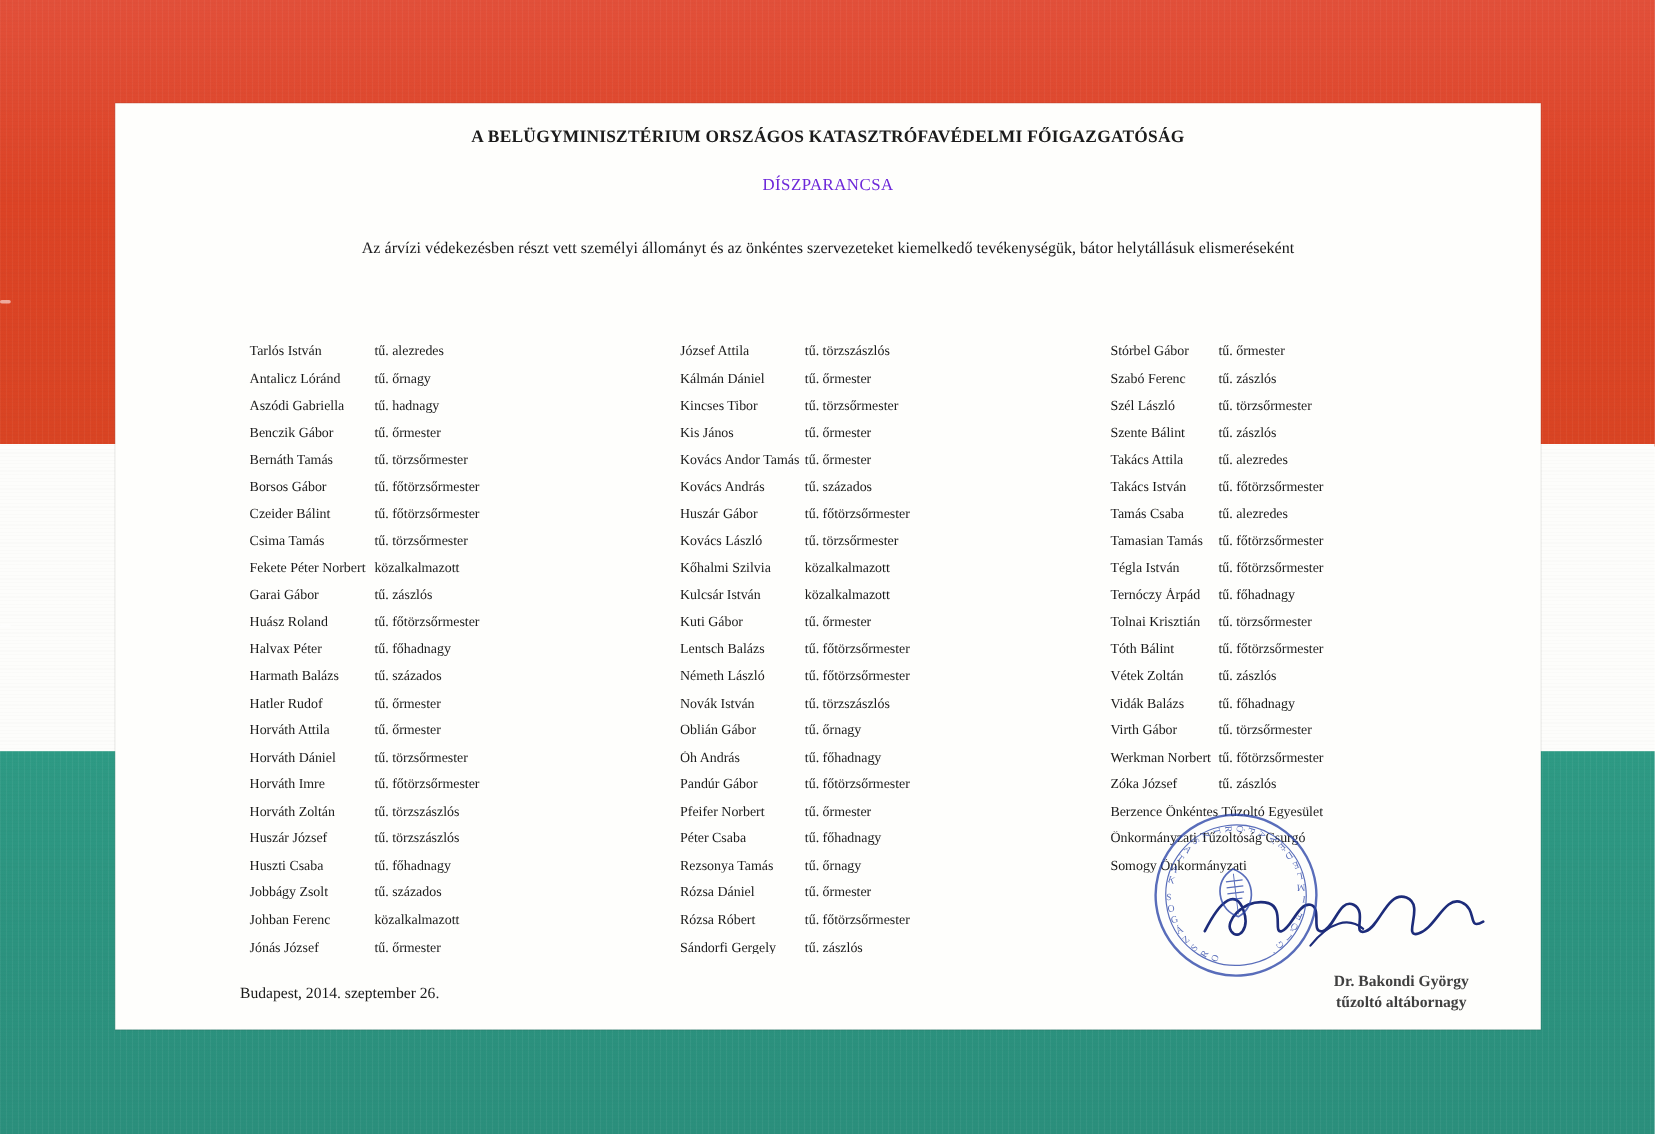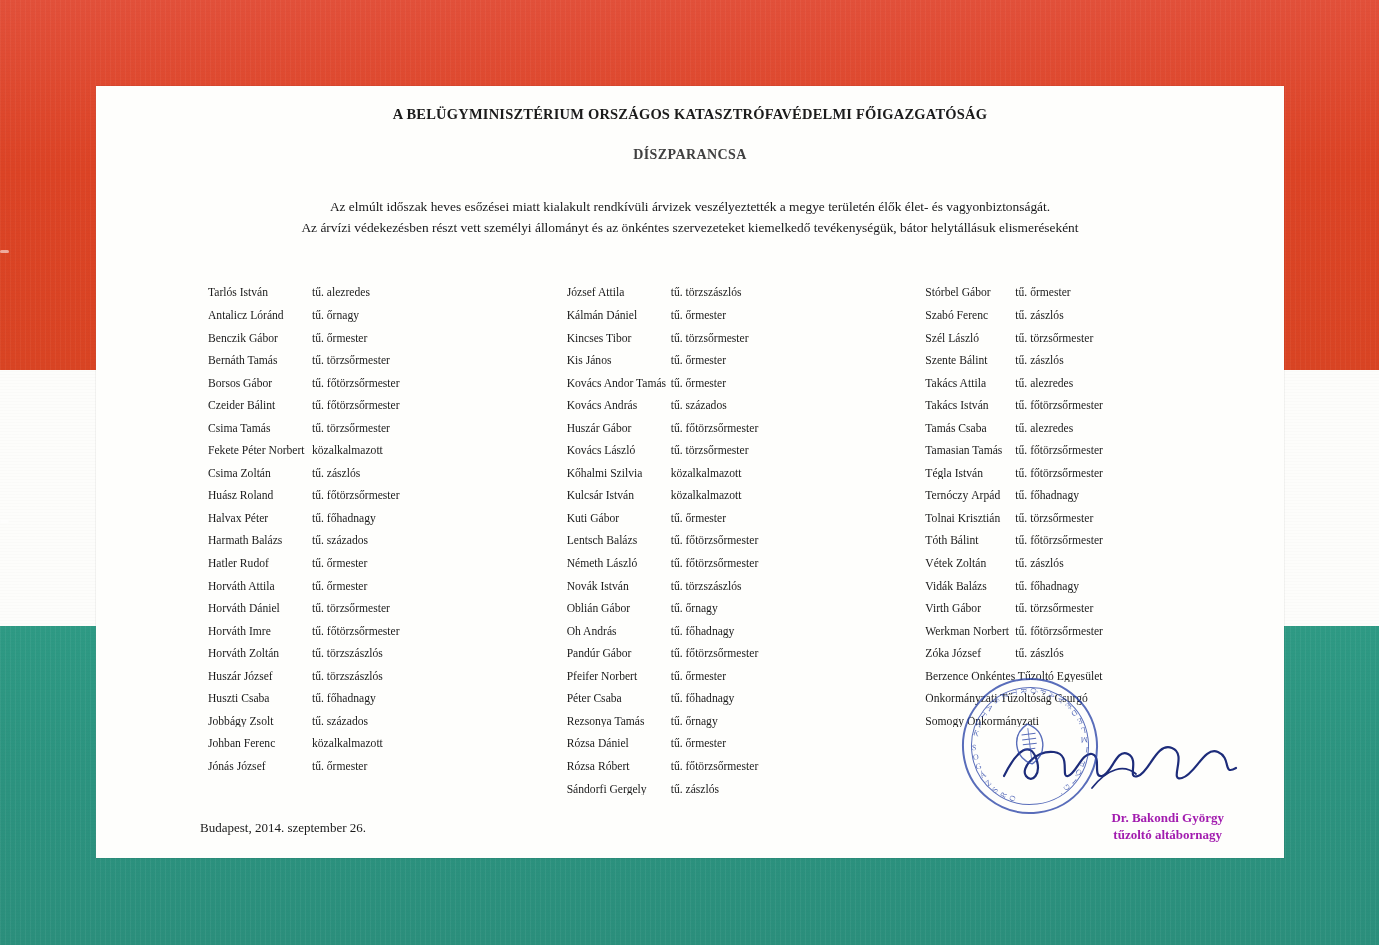--- a/index.html
+++ b/index.html
@@ -79,25 +79,25 @@
     padding-top: 18px;
   }
   .title-line {
     font-weight: bold;
     font-size: 14.5px;
     letter-spacing: 0.2px;
     color: #1b1b1b;
     line-height: 1.45;
   }
   .subtitle {
-    font-weight: bold;
+    font-weight: normal;
     font-size: 14px;
     letter-spacing: 0.4px;
     margin-top: 22px;
-    color: #404040;
+    color: #6d28d9;
   }
   .body-para {
     margin: 34px 54px 0 54px;
     text-align: center;
     font-size: 13.4px;
     line-height: 1.55;
     color: #18181a;
   }
   .columns {
     position: absolute;
@@ -145,21 +145,21 @@
     font-size: 13px;
     color: #1a1a1a;
   }
   .signature-block {
     position: absolute;
     right: 60px;
     bottom: 14px;
     text-align: center;
     font-size: 13px;
     font-weight: bold;
-    color: #a21caf;
+    color: #404040;
     line-height: 1.35;
   }
   
   .stamp {
     position: absolute;
     left: 866px;
     bottom: 44px;
     width: 132px;
     height: 132px;
     border: 2px solid #2b45a8;
@@ -227,35 +227,38 @@
 
   <div class="sheet">
     <div class="sheet-inner">
 
       <div class="title-block">
         <div class="title-line">A BELÜGYMINISZTÉRIUM ORSZÁGOS KATASZTRÓFAVÉDELMI FŐIGAZGATÓSÁG</div>
         <div class="subtitle">DÍSZPARANCSA</div>
       </div>
 
       <div class="body-para">
-        <div>Az elmúlt időszak heves esőzései miatt kialakult  rendkívüli árvizek veszélyeztették a megye területén  élők élet- és vagyonbiztonságát.</div>
         <div>Az árvízi védekezésben részt vett személyi állományt és az önkéntes  szervezeteket  kiemelkedő tevékenységük, bátor helytállásuk elismeréseként</div>
       </div>
 
       <div class="columns">
         <div class="col col-1">
             <div class="entry">
               <span class="nm">Tarlós István</span>
               <span class="rk">tű. alezredes</span>
             </div>
             <div class="entry">
               <span class="nm">Antalicz Lóránd</span>
               <span class="rk">tű. őrnagy</span>
             </div>
             <div class="entry">
+              <span class="nm">Aszódi Gabriella</span>
+              <span class="rk">tű. hadnagy</span>
+            </div>
+            <div class="entry">
               <span class="nm">Benczik Gábor</span>
               <span class="rk">tű. őrmester</span>
             </div>
             <div class="entry">
               <span class="nm">Bernáth Tamás</span>
               <span class="rk">tű. törzsőrmester</span>
             </div>
             <div class="entry">
               <span class="nm">Borsos Gábor</span>
               <span class="rk">tű. főtörzsőrmester</span>
@@ -266,21 +269,21 @@
             </div>
             <div class="entry">
               <span class="nm">Csima Tamás</span>
               <span class="rk">tű. törzsőrmester</span>
             </div>
             <div class="entry">
               <span class="nm">Fekete Péter Norbert</span>
               <span class="rk">közalkalmazott</span>
             </div>
             <div class="entry">
-              <span class="nm">Csima Zoltán</span>
+              <span class="nm">Garai Gábor</span>
               <span class="rk">tű. zászlós</span>
             </div>
             <div class="entry">
               <span class="nm">Huász Roland</span>
               <span class="rk">tű. főtörzsőrmester</span>
             </div>
             <div class="entry">
               <span class="nm">Halvax Péter</span>
               <span class="rk">tű. főhadnagy</span>
             </div>

